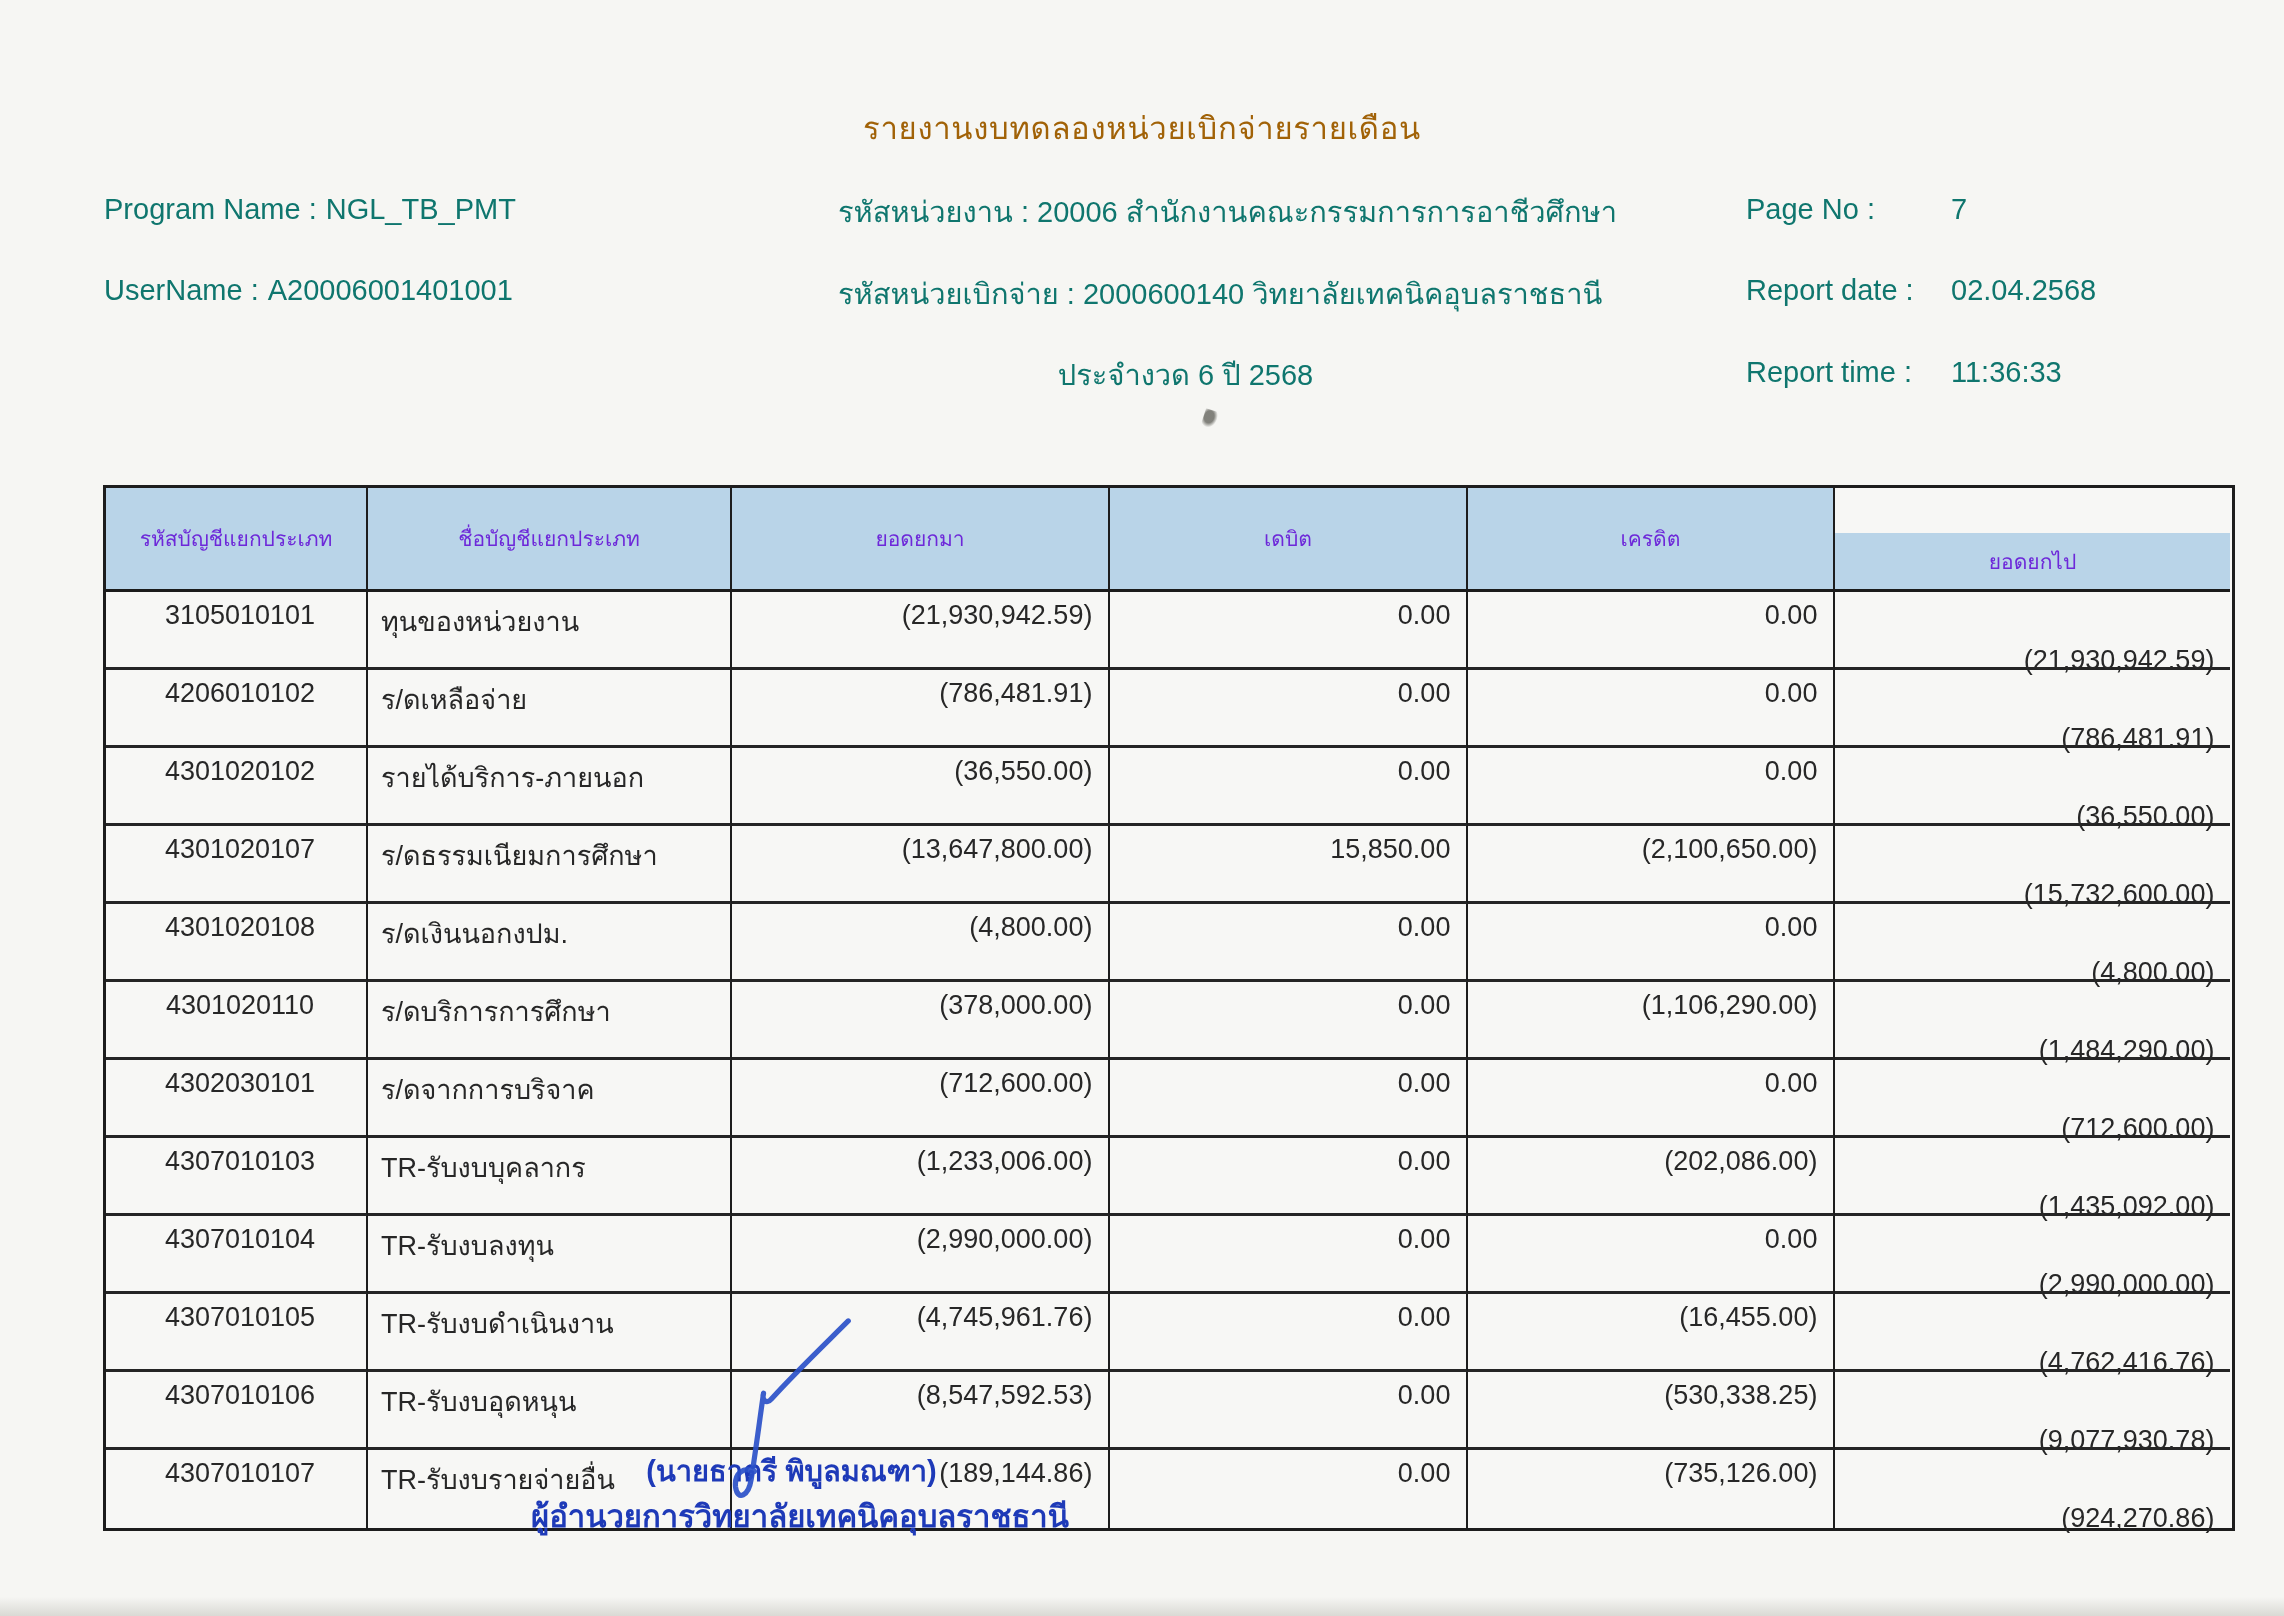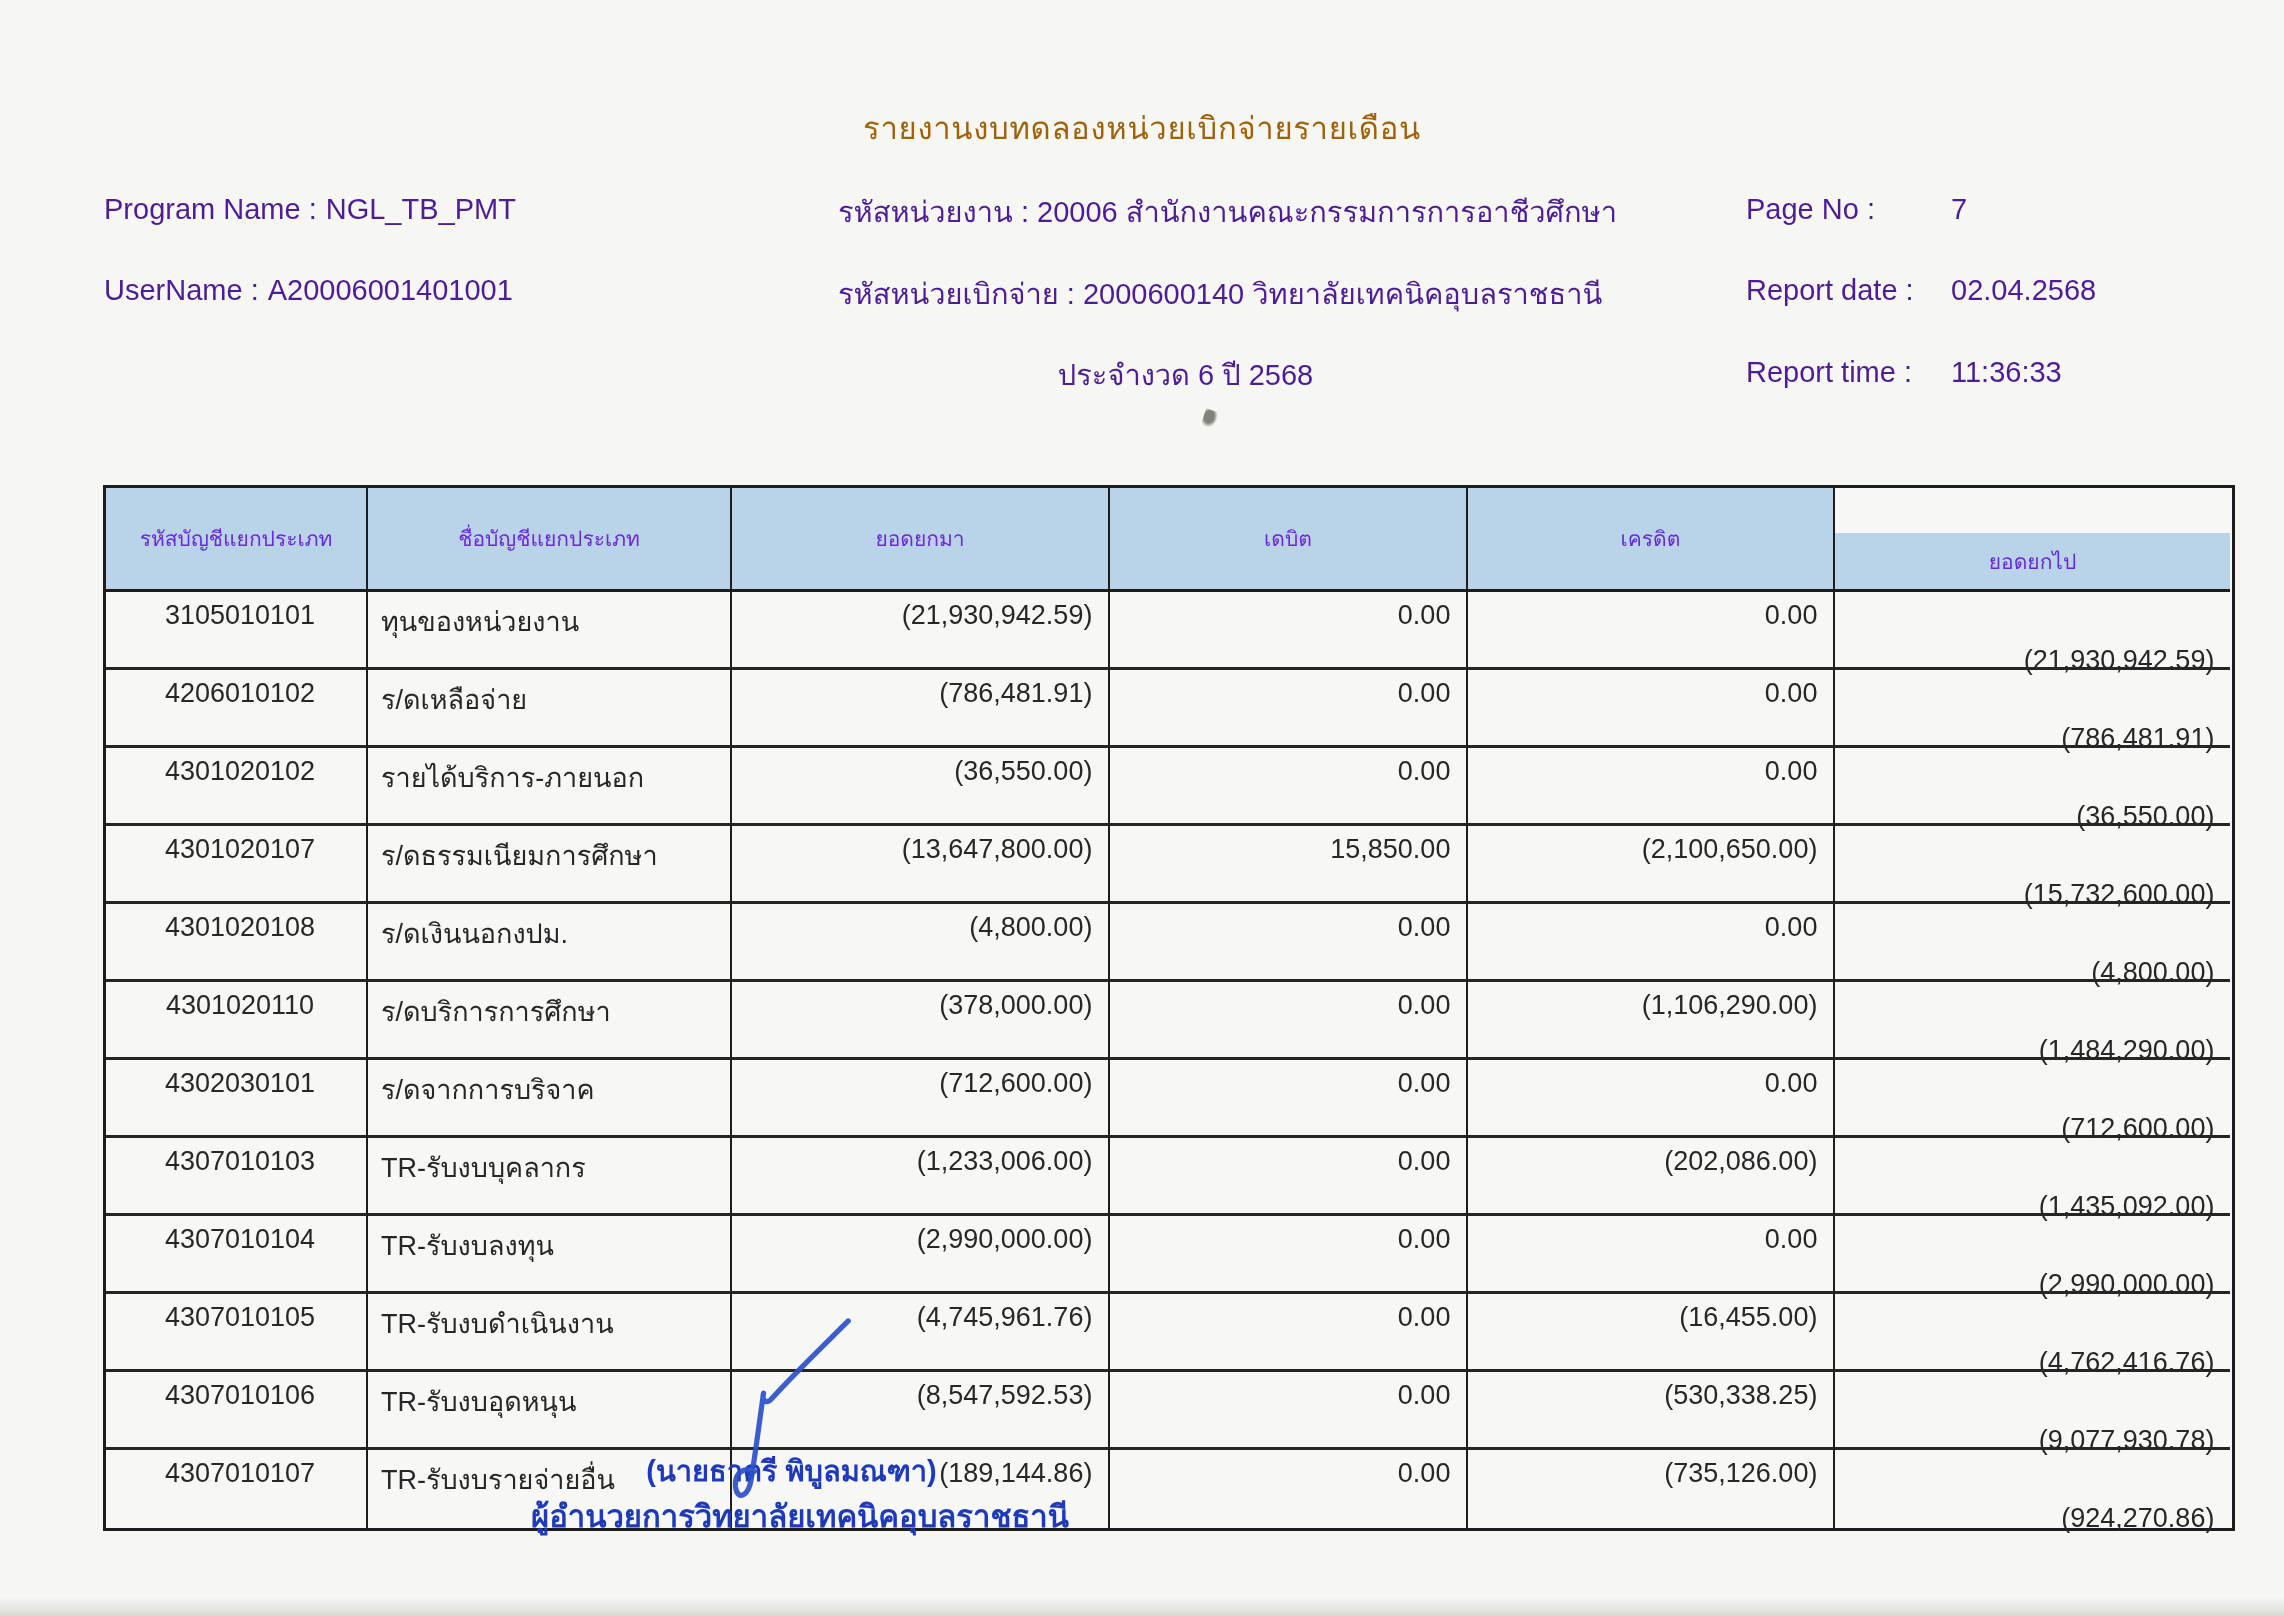--- a/index.html
+++ b/index.html
@@ -23,21 +23,21 @@
   .scan-bottom{
     position:absolute;left:0;right:0;bottom:0;height:19.5px;
     background:linear-gradient(#f6f6f3,#d9d9d4);
   }
 
   .title{
     position:absolute;top:103px;left:0;right:0;
     text-align:center;font-size:31px;letter-spacing:0.7px;color:#a16207;
   }
 
-  .meta-line{position:absolute;font-size:29px;color:#4c1d95;white-space:nowrap;}
+  .meta-line{position:absolute;font-size:29px;color:#0f766e;white-space:nowrap;}
   .m-program{top:193px;left:104px;}
   .m-user{top:274px;left:104px;}
   .m-agency{top:189px;left:838px;text-align:right;}
   .m-unit{top:271px;left:838px;}
   .m-period{top:352px;left:1003px;width:365px;text-align:center;}
   .m-pageno-label{top:193px;left:1746px;}
   .m-pageno-value{top:193px;left:1951px;}
   .m-date-label{top:274px;left:1746px;}
   .m-date-value{top:274px;left:1951px;}
   .m-time-label{top:356px;left:1746px;}

